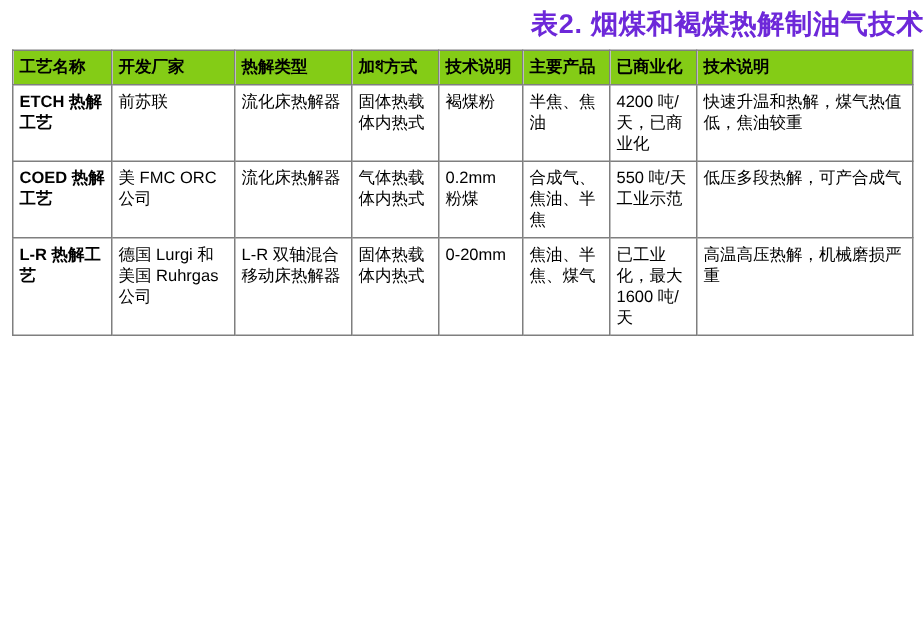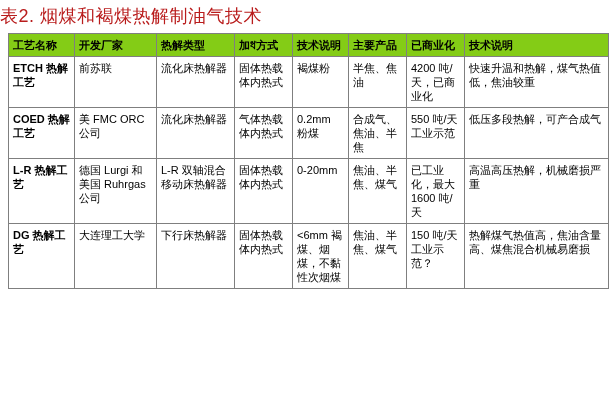--- a/index.html
+++ b/index.html
@@ -15,24 +15,24 @@
     overflow: hidden;
   }
   .page {
     position: relative;
     width: 616px;
     height: 411px;
     box-sizing: border-box;
     padding: 0;
   }
   .title {
-    text-align: left;
+    text-align: right;
     font-size: 18px;
-    font-weight: normal;
-    color: #b91c1c;
+    font-weight: bold;
+    color: #6d28d9;
     letter-spacing: 0.5px;
     padding: 6px 0 7px 0;
     line-height: 20px;
   }
   table.tbl {
     border-collapse: collapse;
     table-layout: fixed;
     width: 600px;
     margin: 0 8px;
     border: 1px solid #7f7f7f;
@@ -122,26 +122,16 @@
         <td class="rowname">L-R 热解工艺</td>
         <td>德国 Lurgi 和美国 Ruhrgas 公司</td>
         <td>L-R 双轴混合移动床热解器</td>
         <td>固体热载体内热式</td>
         <td>0-20mm</td>
         <td>焦油、半焦、煤气</td>
         <td>已工业化，最大 1600 吨/天</td>
         <td>高温高压热解，机械磨损严重</td>
       </tr>
 
-      <tr>
-        <td class="rowname">DG 热解工艺</td>
-        <td>大连理工大学</td>
-        <td>下行床热解器</td>
-        <td>固体热载体内热式</td>
-        <td>&lt;6mm 褐煤、烟煤，不黏性次烟煤</td>
-        <td>焦油、半焦、煤气</td>
-        <td>150 吨/天工业示范？</td>
-        <td>热解煤气热值高，焦油含量高、煤焦混合机械易磨损</td>
-      </tr>
     </tbody>
   </table>
 
 </div>
 
 </body></html>

